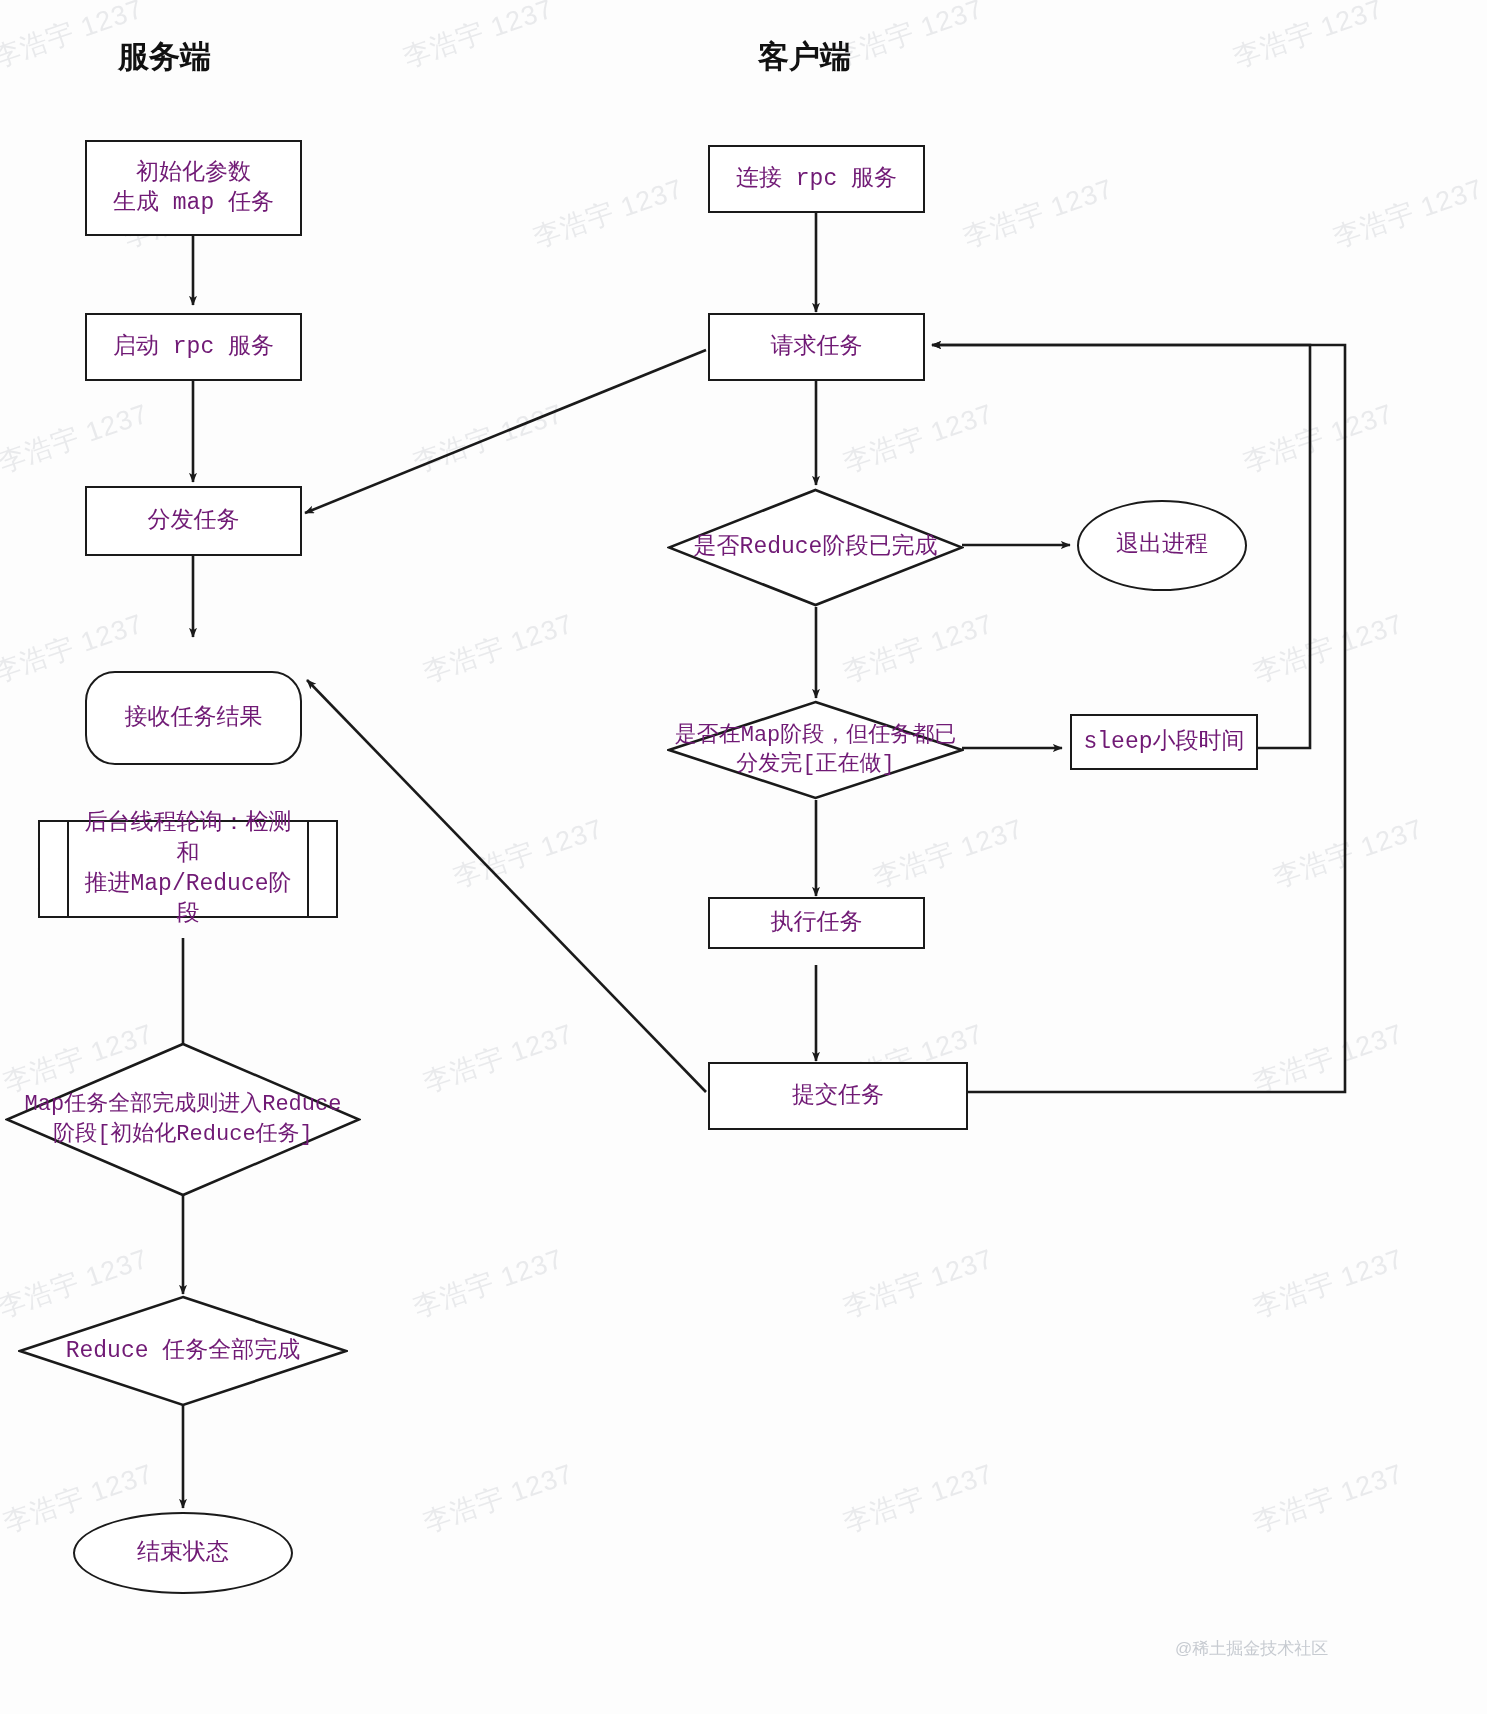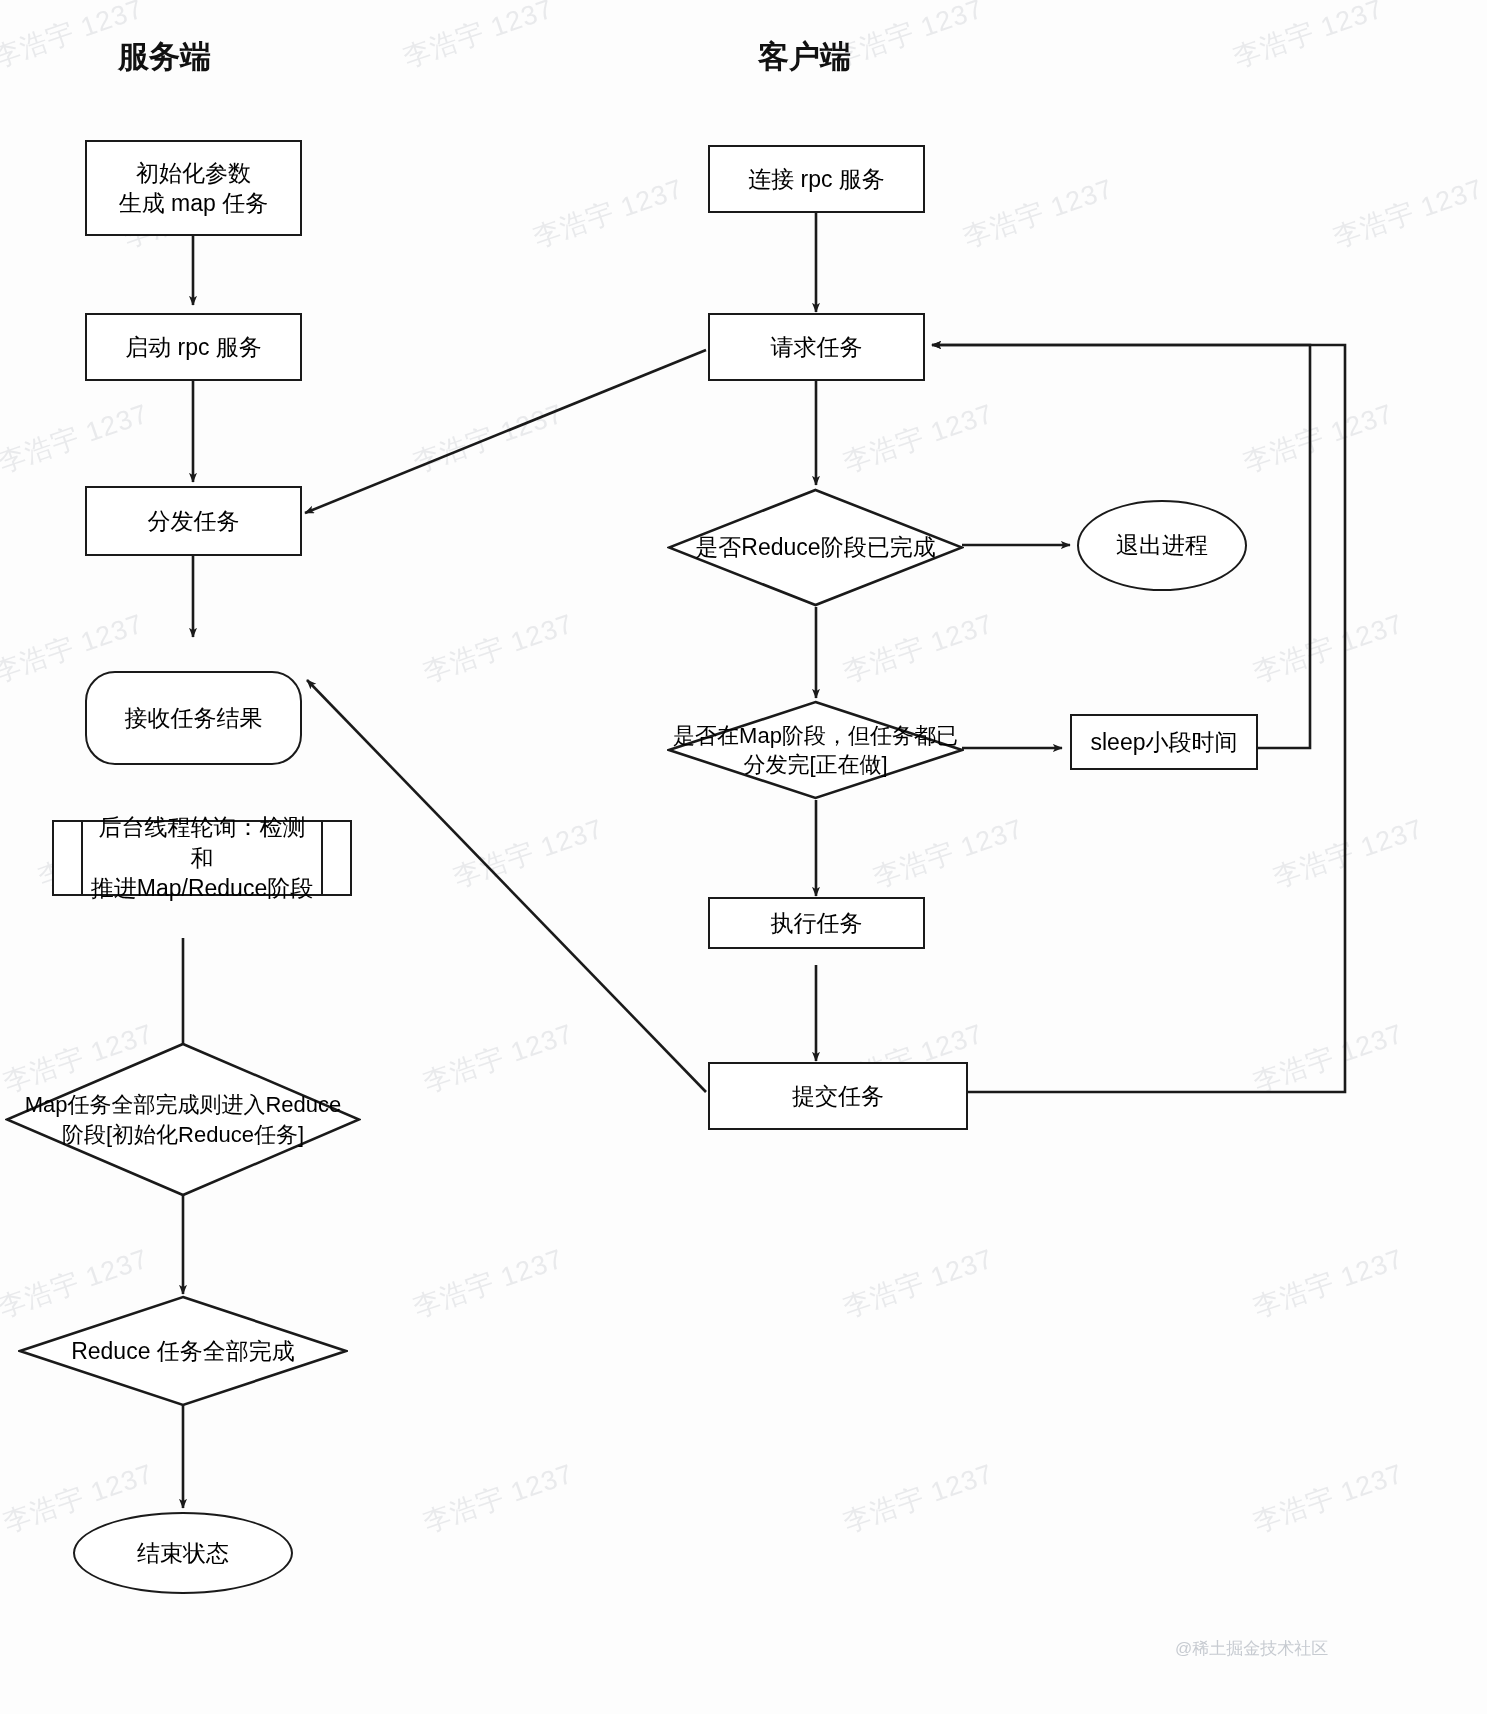--- a/index.html
+++ b/index.html
@@ -55,23 +55,24 @@
     z-index: 2;
     display: flex;
     align-items: center;
     justify-content: center;
     text-align: center;
     box-sizing: border-box;
   }
   .node .lbl {
     font-size: 23px;
     line-height: 1.32;
-    color: #000000;
+    color: #701a75;
     white-space: pre-line;
     padding: 0 6px;
+    font-family: Liberation Mono, monospace;
   }
   .box {
     border: 2.2px solid #1a1a1a;
     background: #ffffff;
   }
   .subroutine {
     border: 2.2px solid #1a1a1a;
     background: #ffffff;
   }
   .subroutine::before,
@@ -204,21 +205,21 @@
   </div>
 
   <div class="node box" style="left:85px; top:486px; width:217px; height:70px;">
     <span class="lbl">分发任务</span>
   </div>
 
   <div class="node box" style="left:85px; top:671px; width:217px; height:94px;border-radius:30px;">
     <span class="lbl">接收任务结果</span>
   </div>
 
-  <div class="node subroutine" style="left:38px; top:820px; width:300px; height:76px;margin-left:14px;">
+  <div class="node subroutine" style="left:38px; top:820px; width:300px; height:98px;">
     <span class="lbl" style="padding:0 34px;">后台线程轮询：检测和
 推进Map/Reduce阶段</span>
   </div>
 
   <div class="node diamond" style="left:5px; top:1042px; width:356px; height:155px;">
     <svg class="dia-svg" viewBox="0 0 356 155" preserveAspectRatio="none">
       <polygon points="178,2 354,77.5 178,153 2,77.5" fill="#ffffff" stroke="#1a1a1a" stroke-width="2.6"></polygon>
     </svg>
     <span class="lbl" style="font-size:22px;">Map任务全部完成则进入Reduce
 阶段[初始化Reduce任务]</span>

